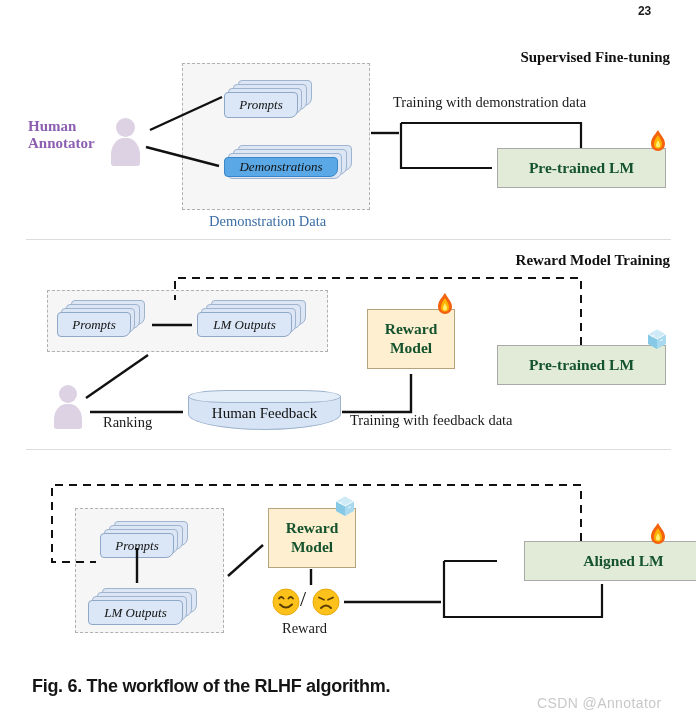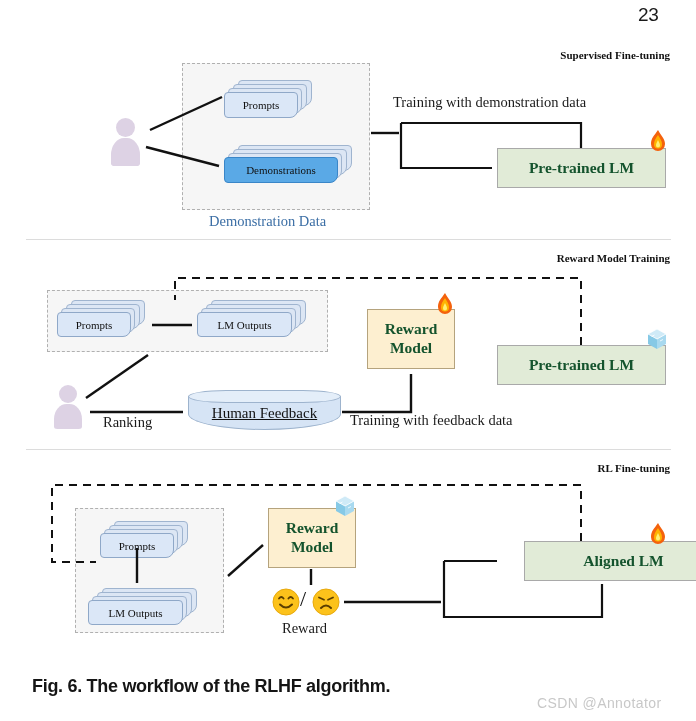--- a/index.html
+++ b/index.html
@@ -13,28 +13,28 @@
     height: 721px;
     background: #ffffff;
     overflow: hidden;
     font-family: "Liberation Serif", serif;
   }
   .abs { position: absolute; }
 
   
   .page-num {
     font-family: "Liberation Sans", sans-serif;
-    font-size: 19px;
-    font-weight: 400;
+    font-size: 12px;
+    font-weight: 700;
     color: #1a1a1a;
     letter-spacing: -0.2px;
   }
   .stage-title {
     font-family: "Liberation Serif", serif;
-    font-size: 11px;
+    font-size: 15px;
     font-weight: 700;
     color: #111111;
     white-space: nowrap;
     text-align: right;
   }
   .edge-label {
     font-family: "Liberation Serif", serif;
     font-size: 14.5px;
     color: #1a1a1a;
     white-space: nowrap;
@@ -97,24 +97,25 @@
   .docstack .sheet.top {
     left: 0px; top: 12px;
     background: #dbe7f7;
     border-color: #8fa8c8;
     display: flex;
     align-items: center;
     justify-content: center;
   }
   .docstack .sheet.top .lbl {
     font-family: "Liberation Serif", serif;
-    font-size: 11px;
+    font-size: 13px;
     color: #111;
     white-space: nowrap;
     padding: 0 4px;
+    font-style: italic;
   }
   .docstack .sheet.top.hl {
     background: #5aa9e6;
     border-color: #3a86c8;
   }
   .docstack .sheet.top.hl .lbl { color: #111; }
 
   
   .modelbox {
     position: absolute;
@@ -159,21 +160,20 @@
     box-sizing: border-box;
   }
   .cyl-label {
     position: absolute;
     left: 0; right: 0;
     text-align: center;
     font-family: "Liberation Serif", serif;
     font-size: 15px;
     color: #111;
     white-space: nowrap;
-    text-decoration: underline;
   }
 
   
   .person { position: absolute; }
   .person .head {
     position: absolute;
     background: #ddd2e4;
     border-radius: 50%;
   }
   .person .body {
@@ -200,20 +200,24 @@
 
 <div id="page">
 
   <div class="abs page-num" style="left:638px; top:4px;">23</div>
 
   <div class="abs divider" style="left:26px; top:239px; width:645px;"></div>
   <div class="abs divider" style="left:26px; top:449px; width:645px;"></div>
 
   <div class="abs stage-title" style="left:430px; top:49px; width:240px;">Supervised Fine-tuning</div>
 
+  <div class="abs annot-label" style="left:28px; top:118px; text-align:left;">
+    <div>Human</div>
+    <div>Annotator</div>
+  </div>
 
   <div class="person" style="left:108px; top:118px; width:34px; height:48px;">
     <div class="head" style="left:8px; top:0px; width:19px; height:19px;"></div>
     <div class="body" style="left:3px; top:20px; width:29px; height:28px;"></div>
   </div>
 
   <div class="abs group-box" style="left:182px; top:63px; width:188px; height:147px;"></div>
   <div class="abs group-caption" style="left:209px; top:213px;">Demonstration Data</div>
 
   <div class="docstack" style="left:224px; top:80px; width:92px; height:40px;">
@@ -222,21 +226,21 @@
     <div class="sheet s1" style="width:74px; height:26px;"></div>
     <div class="sheet top" style="width:74px; height:26px;">
       <span class="lbl">Prompts</span>
     </div>
   </div>
 
   <div class="docstack" style="left:224px; top:145px; width:132px; height:42px;">
     <div class="sheet s3" style="width:114px; height:26px;"></div>
     <div class="sheet s2" style="width:114px; height:26px;"></div>
     <div class="sheet s1" style="width:114px; height:26px;"></div>
-    <div class="sheet top hl" style="width:114px; height:26px;">
+    <div class="sheet top hl" style="width:114px; height:20px;">
       <span class="lbl">Demonstrations</span>
     </div>
   </div>
 
   <div class="abs edge-label" style="left:393px; top:94px;">Training with demonstration data</div>
 
   <div class="modelbox green" style="left:497px; top:148px; width:169px; height:40px;">
     <span>Pre-trained LM</span>
   </div>
 
@@ -300,21 +304,20 @@
   </div>
   <svg class="icon" style="left:645px; top:327px;" width="24" height="24" viewBox="0 0 24 24">
     <path d="M3 7 L12 2 L21 7 L12 12 Z" fill="#cfeaf7"></path>
     <path d="M3 7 L12 12 L12 22 L3 17 Z" fill="#86c9e6"></path>
     <path d="M21 7 L12 12 L12 22 L21 17 Z" fill="#a8d9ef"></path>
     <path d="M3 7 L12 2 L21 7 L12 12 Z" fill="none" stroke="#ffffff" stroke-width="0.8"></path>
     <path d="M6.5 9.5 L9.5 8" stroke="#ffffff" stroke-width="1" opacity="0.8"></path>
     <path d="M15 14 L18 12.5" stroke="#ffffff" stroke-width="1" opacity="0.8"></path>
   </svg>
 
-  <div class="abs stage-title" style="left:440px; top:462px; width:230px;">RL Fine-tuning</div>
 
   <div class="abs group-box" style="left:75px; top:508px; width:149px; height:125px;"></div>
 
   <div class="docstack" style="left:100px; top:521px; width:92px; height:40px;">
     <div class="sheet s3" style="width:74px; height:25px;"></div>
     <div class="sheet s2" style="width:74px; height:25px;"></div>
     <div class="sheet s1" style="width:74px; height:25px;"></div>
     <div class="sheet top" style="width:74px; height:25px;">
       <span class="lbl">Prompts</span>
     </div>

